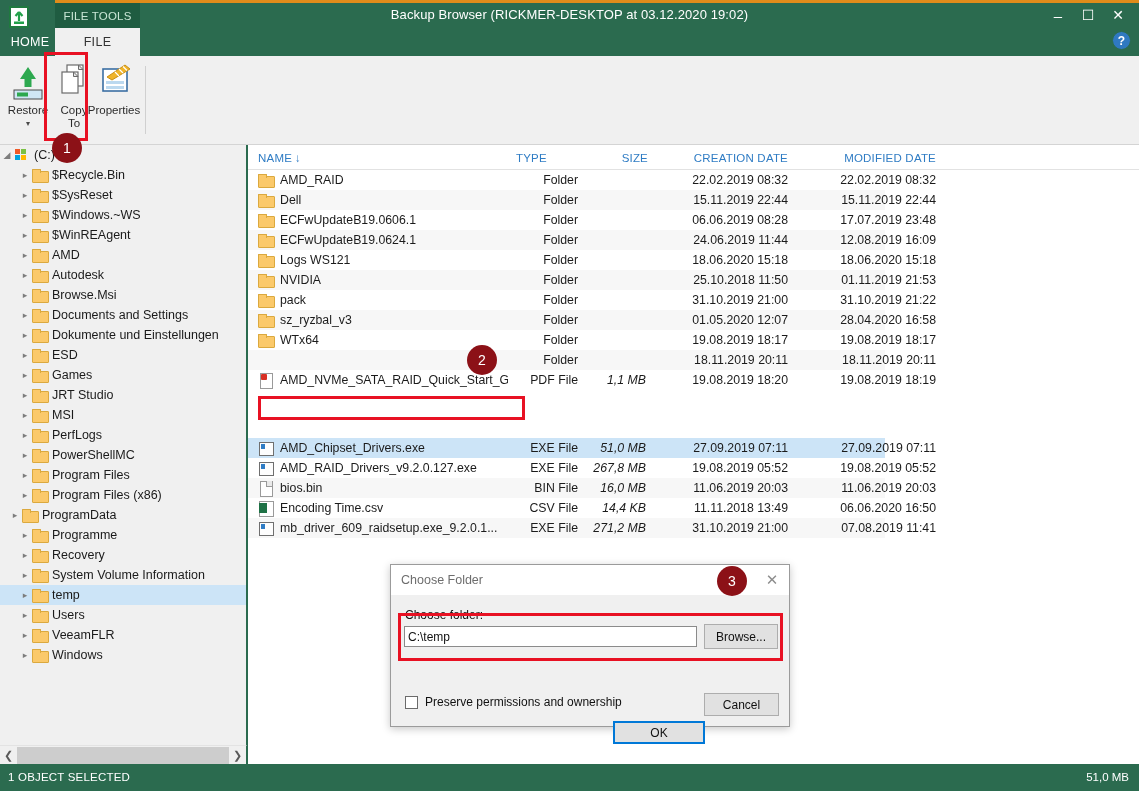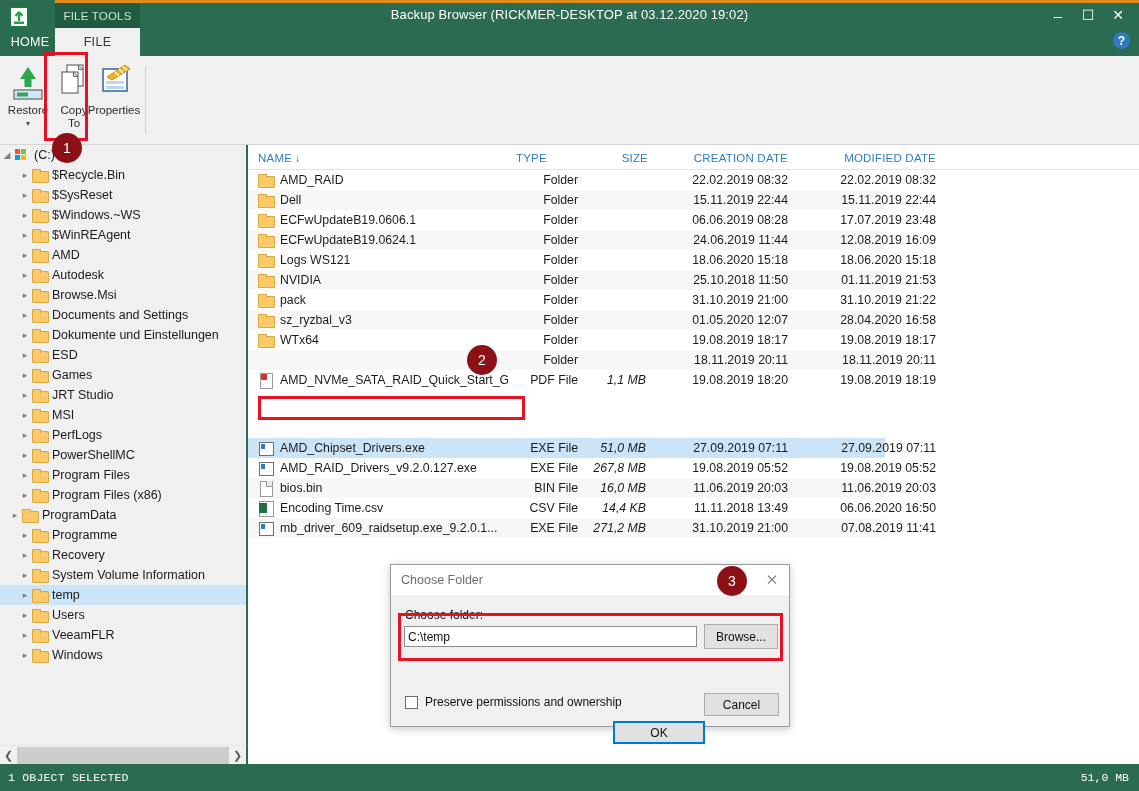--- a/index.html
+++ b/index.html
@@ -163,21 +163,21 @@
   
   .fi.csv:before{ content:""; position:absolute; left:1px; top:0px; width:13px; height:14px; background:#fff; border:1px solid #9a9a9a;}
   .fi.csv:after{ content:""; position:absolute; left:1px; top:2px; width:8px; height:10px; background:#1e7145; color:#fff;}
   
   .fi.zip:before{ content:""; position:absolute; left:2px; top:0px; width:11px; height:14px; background:#fbd46a; border:1px solid #c9a035;}
   .fi.zip:after{ content:""; position:absolute; left:6px; top:1px; width:3px; height:12px; background:#fff; border-left:1px solid #c9a035; border-right:1px solid #c9a035;}
 
   
   .statusbar {
     position:absolute; left:0; bottom:0; width:1139px; height:27px;
-    background:#2b6b4f; color:#ffffff; font-size:11.5px;font-family:Liberation Mono, monospace;
+    background:#2b6b4f; color:#ffffff; font-size:11.5px;
   }
   .statusbar .left{ position:absolute; left:8px; top:0; line-height:27px; letter-spacing:.2px;}
   .statusbar .right{ position:absolute; right:10px; top:0; line-height:27px;}
 
   
   .dialog {
     position:absolute; left:390px; top:564px; width:400px; height:163px;
     background:#f0f0f0; border:1px solid #9b9b9b;
     box-shadow:0 2px 8px rgba(0,0,0,.22);
   }

